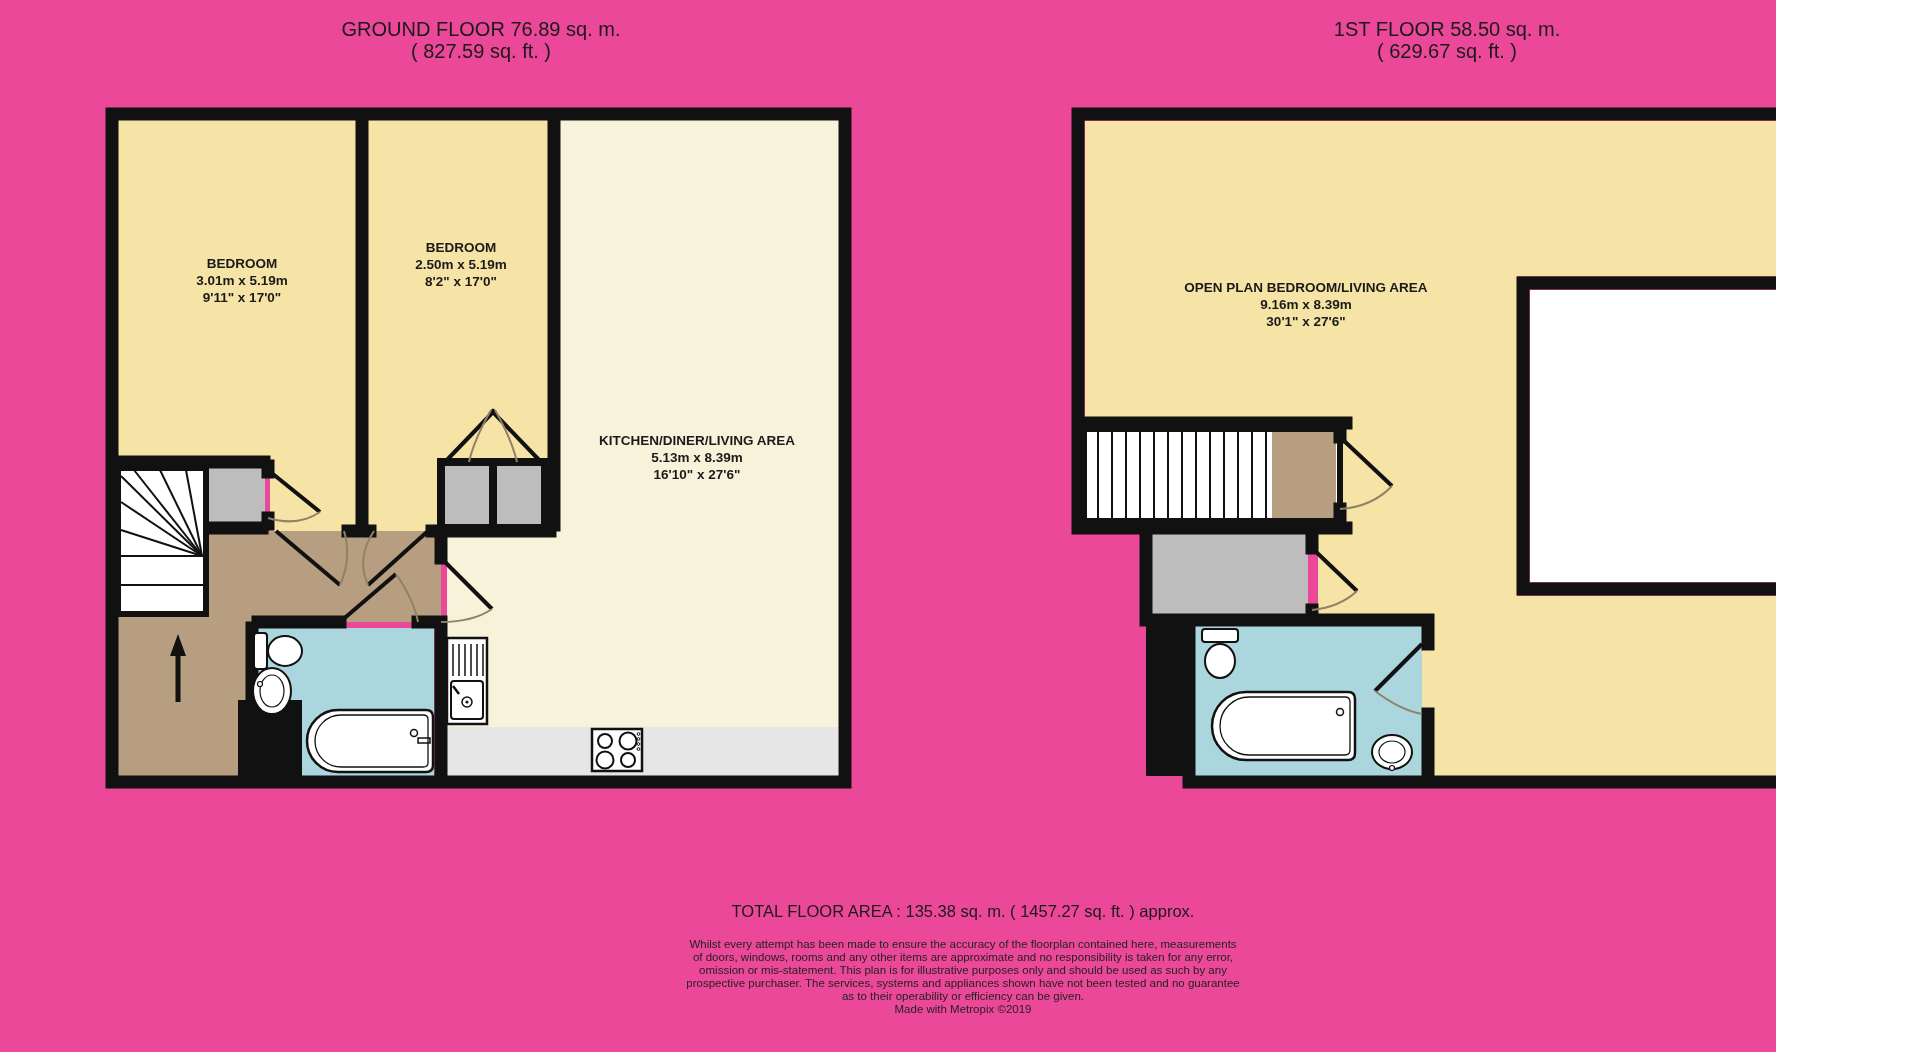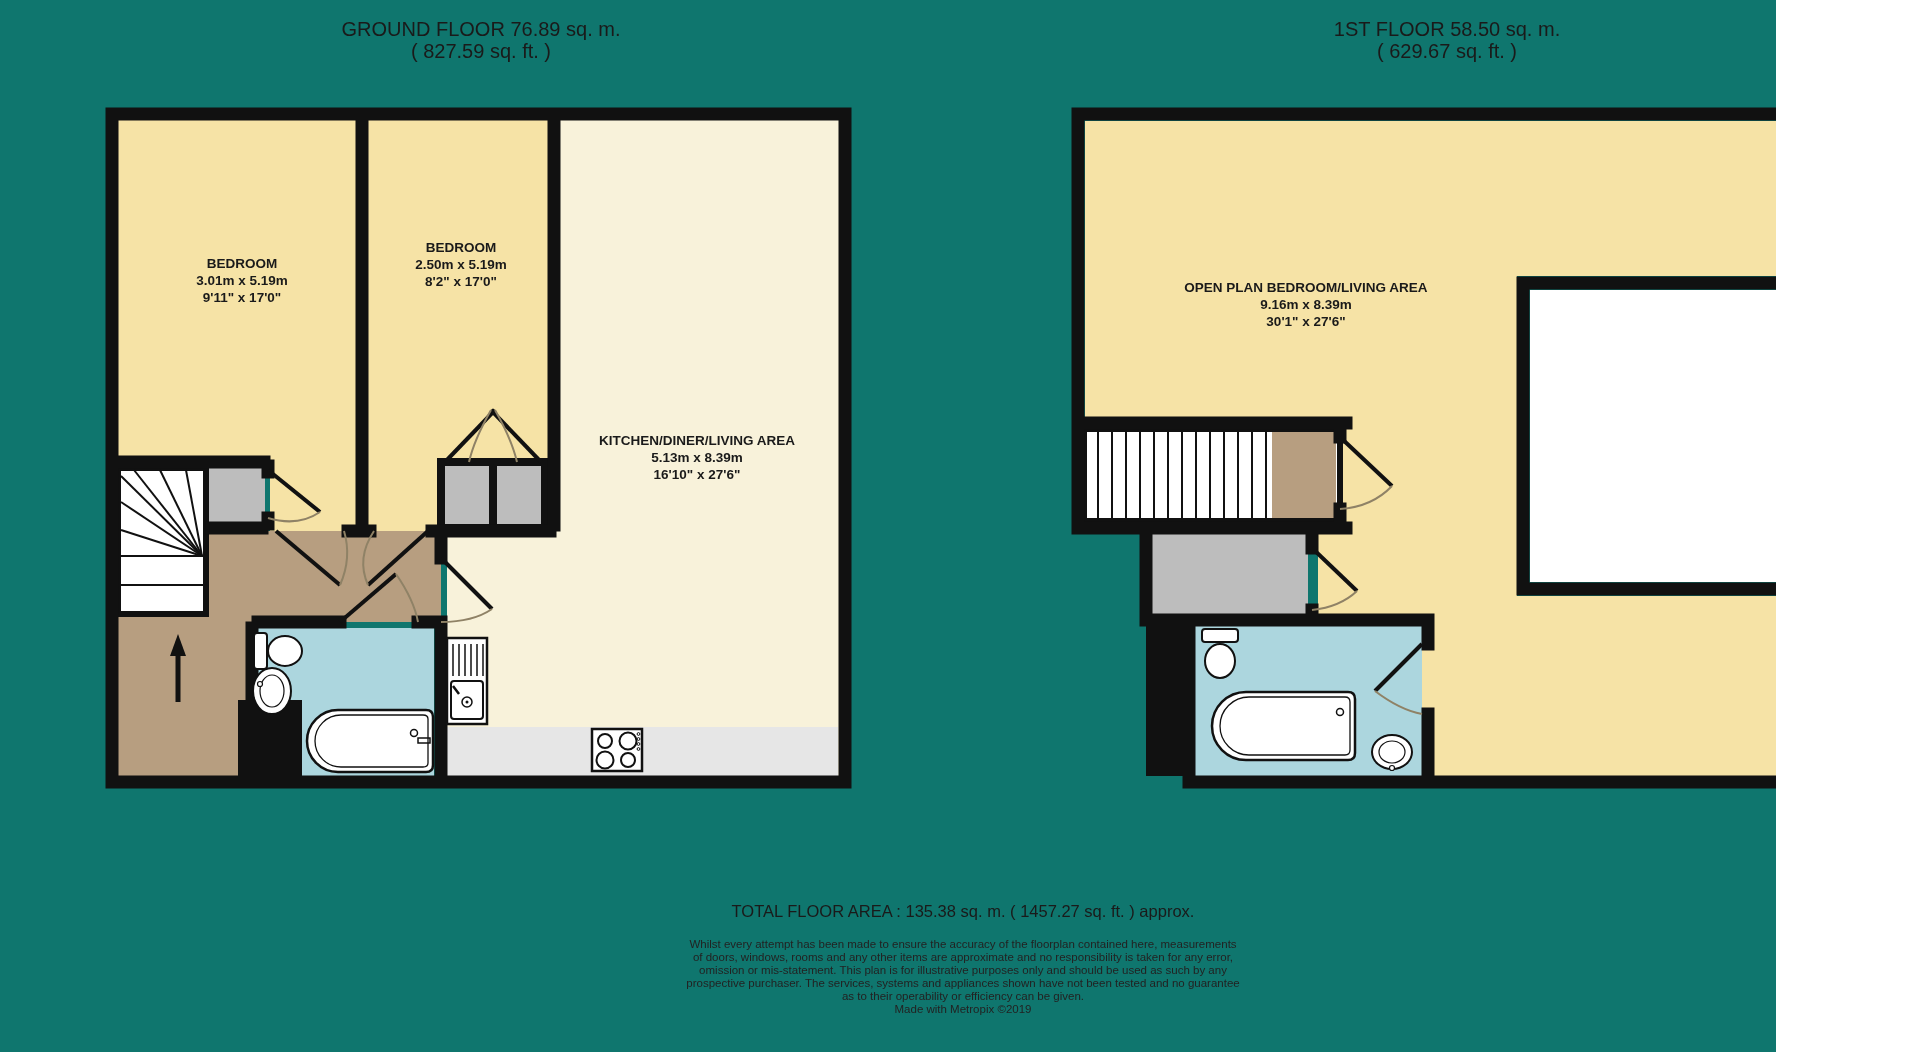--- a/index.html
+++ b/index.html
@@ -1,16 +1,16 @@
 <!DOCTYPE html>
 <html><head>
 <meta charset="utf-8">
 <style>
   html,body{margin:0;padding:0;background:#ffffff;}
-  .canvas{position:relative;width:1776px;height:1052px;background:#0f766e;overflow:hidden;
+  .canvas{position:relative;width:1776px;height:1052px;background:#ec4899;overflow:hidden;
           font-family:"Liberation Sans", sans-serif;}
   svg{display:block;}
   text{fill:#1a1a1a;}
   .floor-title{font-size:20px;}
   .room-name,.room-dim{font-weight:bold;font-size:13.5px;}
   .total-line{font-size:16.5px;}
   .disclaimer{font-size:11.5px;fill:#222;}
 </style>
 </head>
 <body>

